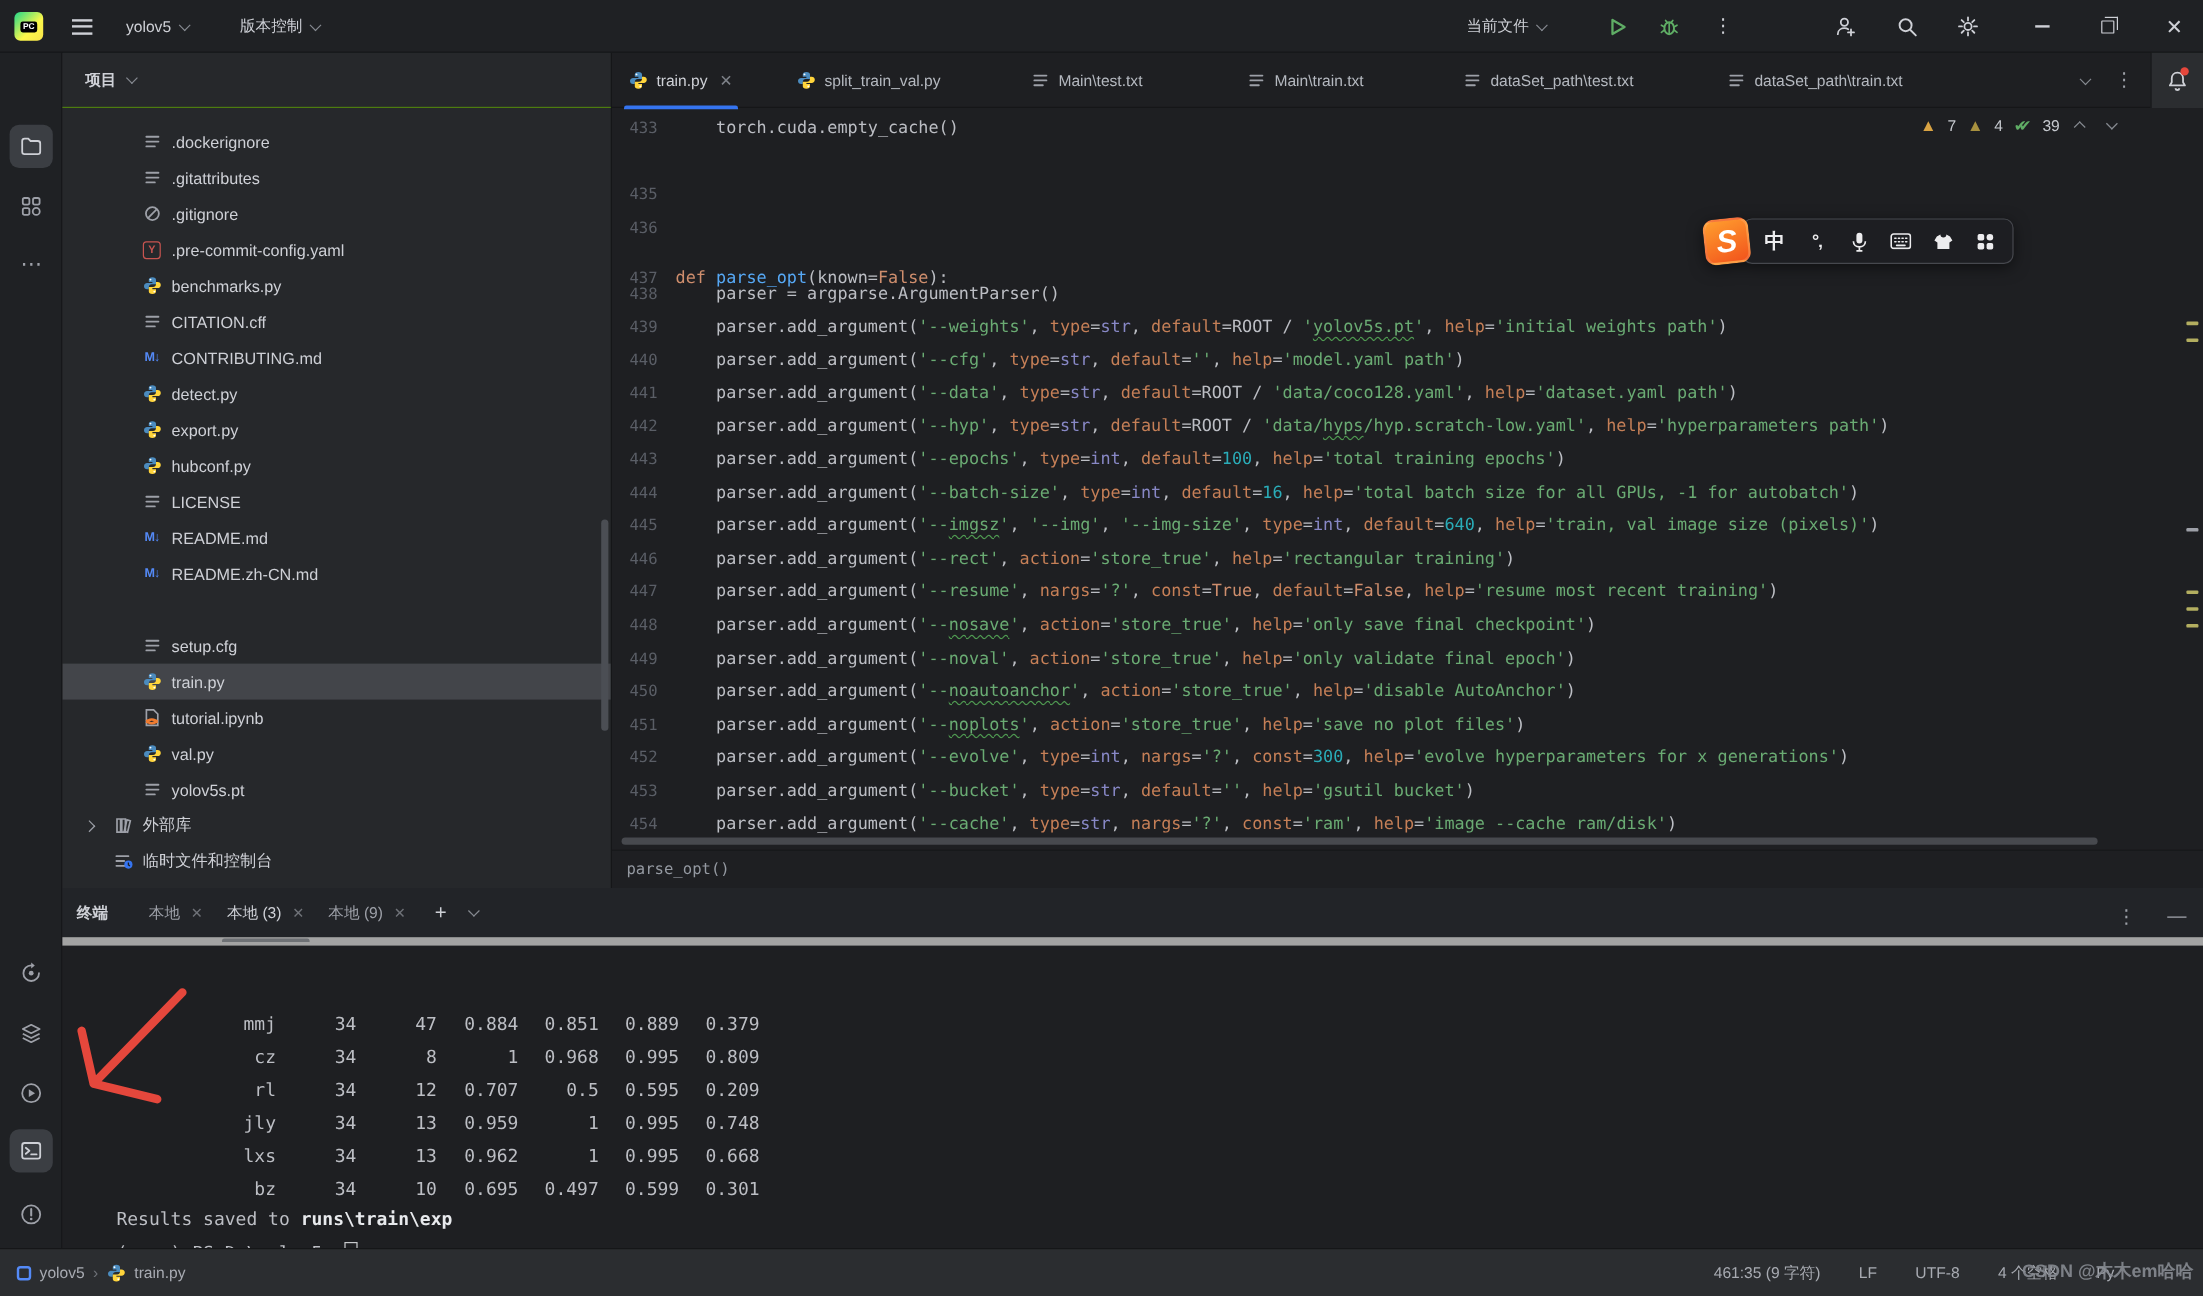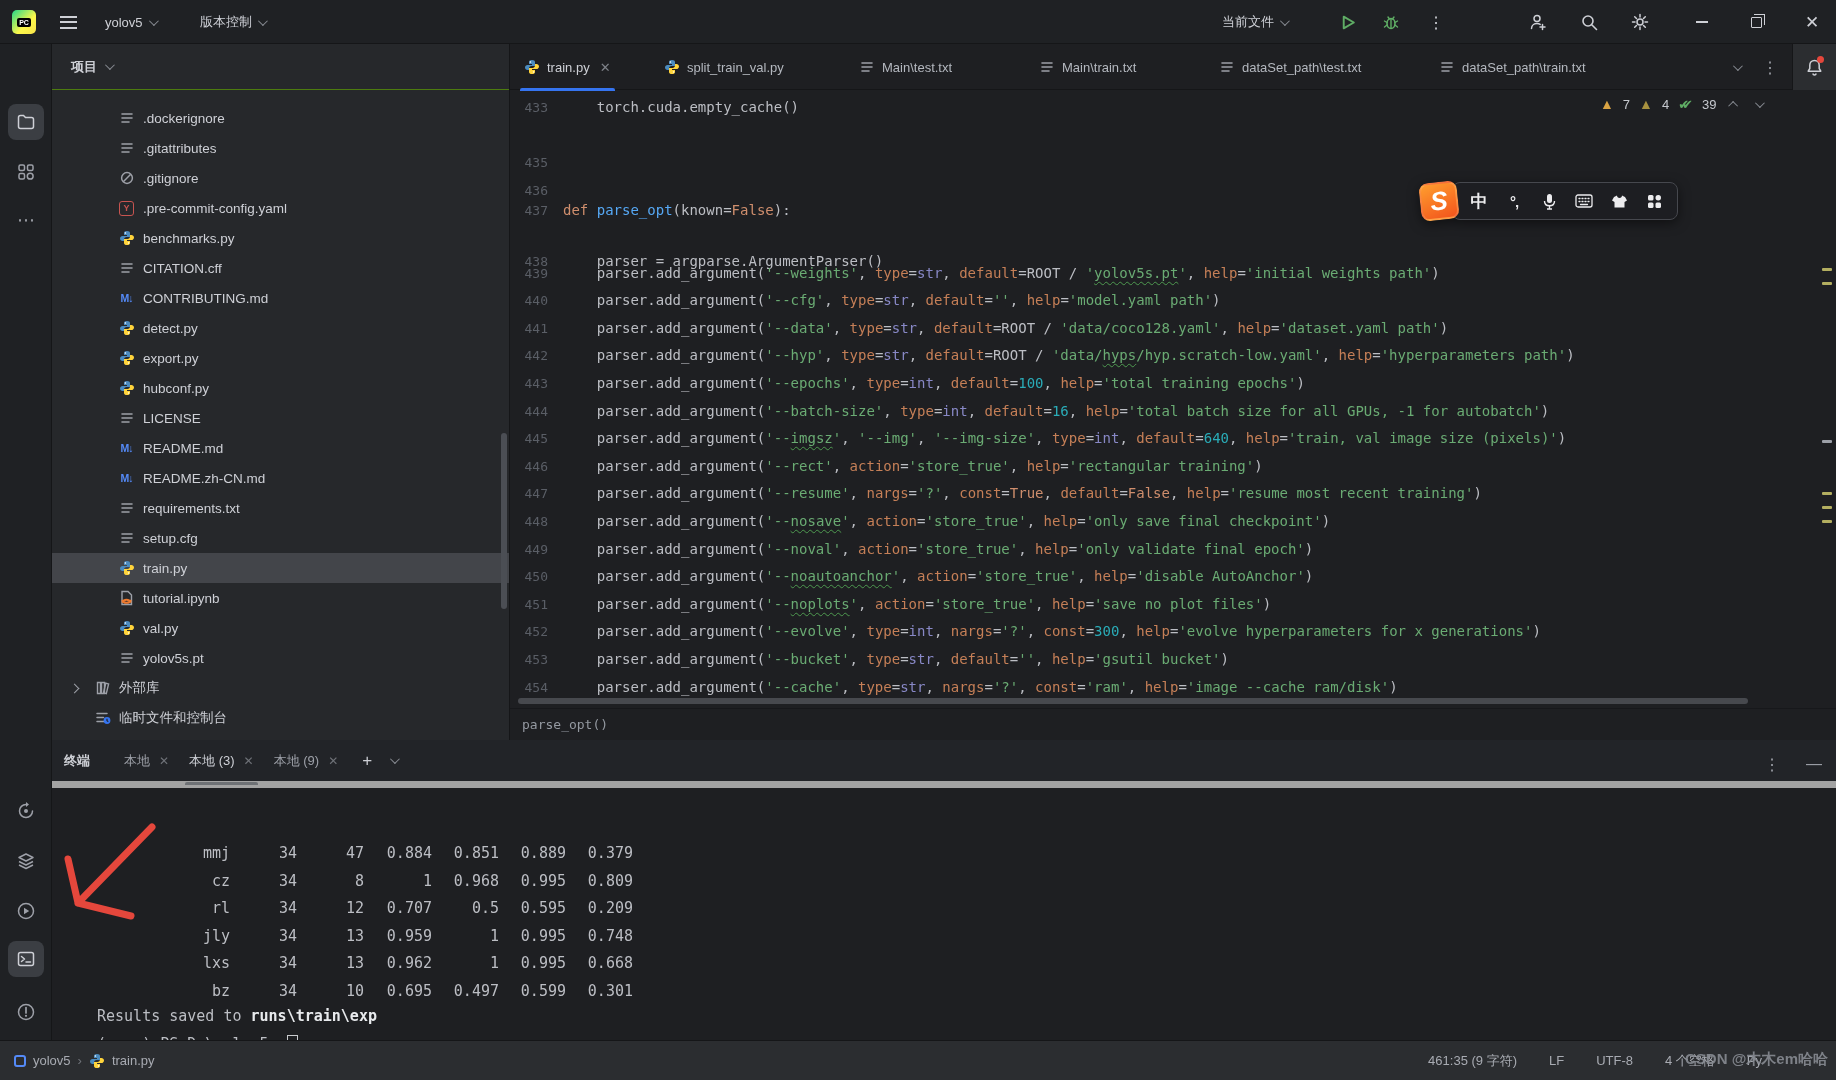--- a/index.html
+++ b/index.html
@@ -343,28 +343,20 @@
             <span class="md-ico">M↓</span>
           </span>
           <span>README.md</span>
         </div>
         <div class="tree-row d1" style="top: 372px;">
           <span class="t-ico">
             <span class="md-ico">M↓</span>
           </span>
           <span>README.zh-CN.md</span>
         </div>
-        <div class="tree-row d1" style="top: 402px;">
-          <span class="t-ico">
-            <svg width="14" height="14" viewBox="0 0 14 14">
-              <path d="M2 3 H12 M2 7 H12 M2 11 H9" stroke="#9da0a8" stroke-width="1.6" stroke-linecap="round"></path>
-            </svg>
-          </span>
-          <span>requirements.txt</span>
-        </div>
         <div class="tree-row d1" style="top: 432px;">
           <span class="t-ico">
             <svg width="14" height="14" viewBox="0 0 14 14">
               <path d="M2 3 H12 M2 7 H12 M2 11 H9" stroke="#9da0a8" stroke-width="1.6" stroke-linecap="round"></path>
             </svg>
           </span>
           <span>setup.cfg</span>
         </div>
         <div class="tree-row d1 selected" style="top: 462px;">
           <span class="t-ico">
@@ -497,22 +489,22 @@
             </svg>
           </span>
           <span>dataSet_path\train.txt</span>
         </div>
       </div>
 
     <div id="code-area">
         <div class="code-line" style="top: 4px;"><span class="ln">433</span><span class="cd"><span class="tk-p">    torch.cuda.empty_cache()</span></span></div>
         <div class="code-line" style="top: 59.2px;"><span class="ln">435</span><span class="cd"></span></div>
         <div class="code-line" style="top: 86.8px;"><span class="ln">436</span><span class="cd"></span></div>
-        <div class="code-line" style="top: 107px;"><span class="ln">437</span><span class="cd"><span class="tk-k">def </span><span class="tk-f">parse_opt</span><span class="tk-p">(known=</span><span class="tk-k">False</span><span class="tk-p">):</span></span></div>
-        <div class="code-line" style="top: 158px;"><span class="ln">438</span><span class="cd"><span class="tk-p">    parser = argparse.ArgumentParser()</span></span></div>
+        <div class="code-line" style="top: 129px;"><span class="ln">437</span><span class="cd"><span class="tk-k">def </span><span class="tk-f">parse_opt</span><span class="tk-p">(known=</span><span class="tk-k">False</span><span class="tk-p">):</span></span></div>
+        <div class="code-line" style="top: 142px;"><span class="ln">438</span><span class="cd"><span class="tk-p">    parser = argparse.ArgumentParser()</span></span></div>
         <div class="code-line" style="top: 169.6px;"><span class="ln">439</span><span class="cd"><span class="tk-p">    parser.add_argument(</span><span class="tk-s">'--weights'</span><span class="tk-p">, </span><span class="tk-a">type</span><span class="tk-p">=</span><span class="tk-b">str</span><span class="tk-p">, </span><span class="tk-a">default</span><span class="tk-p">=ROOT / </span><span class="tk-s">'</span><span class="tk-s wavy">yolov5s.pt</span><span class="tk-s">'</span><span class="tk-p">, </span><span class="tk-a">help</span><span class="tk-p">=</span><span class="tk-s">'initial weights path'</span><span class="tk-p">)</span></span></div>
         <div class="code-line" style="top: 197.2px;"><span class="ln">440</span><span class="cd"><span class="tk-p">    parser.add_argument(</span><span class="tk-s">'--cfg'</span><span class="tk-p">, </span><span class="tk-a">type</span><span class="tk-p">=</span><span class="tk-b">str</span><span class="tk-p">, </span><span class="tk-a">default</span><span class="tk-p">=</span><span class="tk-s">''</span><span class="tk-p">, </span><span class="tk-a">help</span><span class="tk-p">=</span><span class="tk-s">'model.yaml path'</span><span class="tk-p">)</span></span></div>
         <div class="code-line" style="top: 224.8px;"><span class="ln">441</span><span class="cd"><span class="tk-p">    parser.add_argument(</span><span class="tk-s">'--data'</span><span class="tk-p">, </span><span class="tk-a">type</span><span class="tk-p">=</span><span class="tk-b">str</span><span class="tk-p">, </span><span class="tk-a">default</span><span class="tk-p">=ROOT / </span><span class="tk-s">'data/coco128.yaml'</span><span class="tk-p">, </span><span class="tk-a">help</span><span class="tk-p">=</span><span class="tk-s">'dataset.yaml path'</span><span class="tk-p">)</span></span></div>
         <div class="code-line" style="top: 252.4px;"><span class="ln">442</span><span class="cd"><span class="tk-p">    parser.add_argument(</span><span class="tk-s">'--hyp'</span><span class="tk-p">, </span><span class="tk-a">type</span><span class="tk-p">=</span><span class="tk-b">str</span><span class="tk-p">, </span><span class="tk-a">default</span><span class="tk-p">=ROOT / </span><span class="tk-s">'data/</span><span class="tk-s wavy">hyps</span><span class="tk-s">/hyp.scratch-low.yaml'</span><span class="tk-p">, </span><span class="tk-a">help</span><span class="tk-p">=</span><span class="tk-s">'hyperparameters path'</span><span class="tk-p">)</span></span></div>
         <div class="code-line" style="top: 280px;"><span class="ln">443</span><span class="cd"><span class="tk-p">    parser.add_argument(</span><span class="tk-s">'--epochs'</span><span class="tk-p">, </span><span class="tk-a">type</span><span class="tk-p">=</span><span class="tk-b">int</span><span class="tk-p">, </span><span class="tk-a">default</span><span class="tk-p">=</span><span class="tk-n">100</span><span class="tk-p">, </span><span class="tk-a">help</span><span class="tk-p">=</span><span class="tk-s">'total training epochs'</span><span class="tk-p">)</span></span></div>
         <div class="code-line" style="top: 307.6px;"><span class="ln">444</span><span class="cd"><span class="tk-p">    parser.add_argument(</span><span class="tk-s">'--batch-size'</span><span class="tk-p">, </span><span class="tk-a">type</span><span class="tk-p">=</span><span class="tk-b">int</span><span class="tk-p">, </span><span class="tk-a">default</span><span class="tk-p">=</span><span class="tk-n">16</span><span class="tk-p">, </span><span class="tk-a">help</span><span class="tk-p">=</span><span class="tk-s">'total batch size for all GPUs, -1 for autobatch'</span><span class="tk-p">)</span></span></div>
         <div class="code-line" style="top: 335.2px;"><span class="ln">445</span><span class="cd"><span class="tk-p">    parser.add_argument(</span><span class="tk-s">'--</span><span class="tk-s wavy">imgsz</span><span class="tk-s">'</span><span class="tk-p">, </span><span class="tk-s">'--img'</span><span class="tk-p">, </span><span class="tk-s">'--img-size'</span><span class="tk-p">, </span><span class="tk-a">type</span><span class="tk-p">=</span><span class="tk-b">int</span><span class="tk-p">, </span><span class="tk-a">default</span><span class="tk-p">=</span><span class="tk-n">640</span><span class="tk-p">, </span><span class="tk-a">help</span><span class="tk-p">=</span><span class="tk-s">'train, val image size (pixels)'</span><span class="tk-p">)</span></span></div>
         <div class="code-line" style="top: 362.8px;"><span class="ln">446</span><span class="cd"><span class="tk-p">    parser.add_argument(</span><span class="tk-s">'--rect'</span><span class="tk-p">, </span><span class="tk-a">action</span><span class="tk-p">=</span><span class="tk-s">'store_true'</span><span class="tk-p">, </span><span class="tk-a">help</span><span class="tk-p">=</span><span class="tk-s">'rectangular training'</span><span class="tk-p">)</span></span></div>
         <div class="code-line" style="top: 390.4px;"><span class="ln">447</span><span class="cd"><span class="tk-p">    parser.add_argument(</span><span class="tk-s">'--resume'</span><span class="tk-p">, </span><span class="tk-a">nargs</span><span class="tk-p">=</span><span class="tk-s">'?'</span><span class="tk-p">, </span><span class="tk-a">const</span><span class="tk-p">=</span><span class="tk-k">True</span><span class="tk-p">, </span><span class="tk-a">default</span><span class="tk-p">=</span><span class="tk-k">False</span><span class="tk-p">, </span><span class="tk-a">help</span><span class="tk-p">=</span><span class="tk-s">'resume most recent training'</span><span class="tk-p">)</span></span></div>
         <div class="code-line" style="top: 418px;"><span class="ln">448</span><span class="cd"><span class="tk-p">    parser.add_argument(</span><span class="tk-s">'--</span><span class="tk-s wavy">nosave</span><span class="tk-s">'</span><span class="tk-p">, </span><span class="tk-a">action</span><span class="tk-p">=</span><span class="tk-s">'store_true'</span><span class="tk-p">, </span><span class="tk-a">help</span><span class="tk-p">=</span><span class="tk-s">'only save final checkpoint'</span><span class="tk-p">)</span></span></div>

